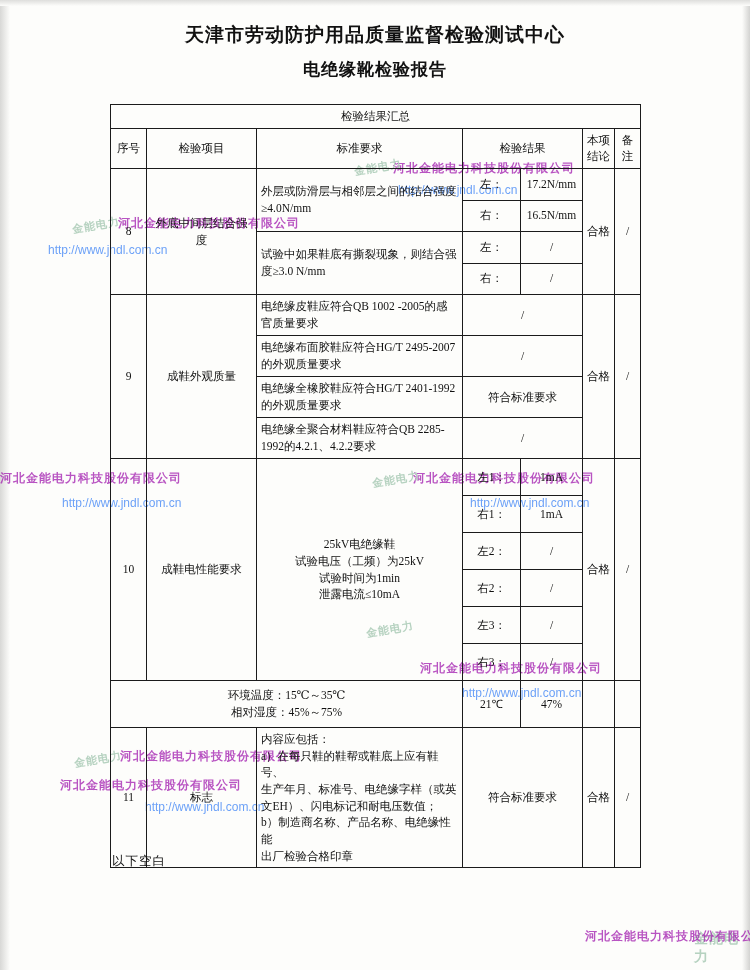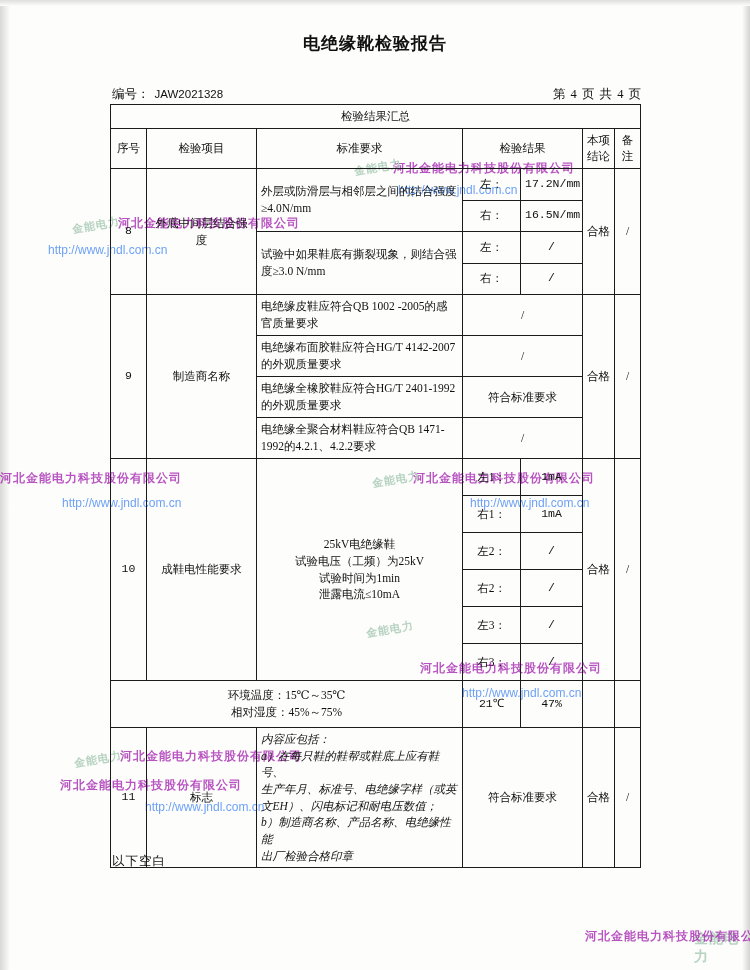--- a/index.html
+++ b/index.html
@@ -120,21 +120,21 @@
   }
   .c-head {
     text-align: center;
     font-weight: normal;
     font-size: 12px;
     padding: 5px 2px;
   }
   .c-center { text-align: center; }
   .c-left { text-align: left; margin-top: 40px; }
   .banner { text-align: center; font-size: 12.5px; padding: 5px 0; }
-  .num { font-family: Liberation Mono, monospace; }
+  .num { font-family: Liberation Serif, serif; }
   .nowrap { white-space: nowrap; }
   .vert-head { font-size: 12px; line-height: 1.15; }
 
   
   .bottom-note {
     position: absolute;
     left: 112px;
     top: 805px;
     font-size: 12.5px;
     color: #111;
@@ -167,30 +167,24 @@
     <div class="wm-logo" style="left:354px; top:160px;">金能电力</div>
     <div class="wm-logo" style="left:72px; top:218px;">金能电力</div>
     <div class="wm-logo" style="left:372px; top:472px;">金能电力</div>
     <div class="wm-logo" style="left:366px; top:622px;">金能电力</div>
     <div class="wm-logo" style="left:74px; top:752px;">金能电力</div>
     <div class="wm-logo" style="left:694px; top:930px; font-size:14px; transform:rotate(0deg);">金能电力</div>
     <div class="wm wm-cn" style="left:585px; top:928px;">河北金能电力科技股份有限公司</div>
   </div>
 
   <div class="header">
+    <div class="title1">天津市劳动防护用品质量监督检验测试中心</div>
     <div class="title2">电绝缘靴检验报告</div>
   </div>
 
-  <div class="meta-row">
-    <div class="meta-left">
-      <span>编号：</span>
-      <span class="meta-no">JAW2021328</span>
-    </div>
-    <div class="meta-right">第 4 页  共 4 页</div>
-  </div>
 
   <table class="rep">
     <colgroup>
       <col style="width:36px">
       <col style="width:110px">
       <col style="width:206px">
       <col style="width:58px">
       <col style="width:62px">
       <col style="width:32px">
       <col style="width:26px">
@@ -226,36 +220,36 @@
         <td class="c-center nowrap">左：</td>
         <td class="c-center num">/</td>
       </tr>
       <tr>
         <td class="c-center nowrap">右：</td>
         <td class="c-center num">/</td>
       </tr>
 
       <tr>
         <td class="c-center num" rowspan="4">9</td>
-        <td class="c-center" rowspan="4">制造商名称</td>
+        <td class="c-center" rowspan="4">成鞋外观质量</td>
         <td class="c-left" style="height:34px;">电绝缘皮鞋应符合QB 1002 -2005的感官质量要求</td>
         <td class="c-center" colspan="2">/</td>
         <td class="c-center" rowspan="4">合格</td>
         <td class="c-center" rowspan="4">/</td>
       </tr>
       <tr>
-        <td class="c-left" style="height:34px;">电绝缘布面胶鞋应符合HG/T 4142-2007的外观质量要求</td>
+        <td class="c-left" style="height:34px;">电绝缘布面胶鞋应符合HG/T 2495-2007的外观质量要求</td>
         <td class="c-center" colspan="2">/</td>
       </tr>
       <tr>
         <td class="c-left" style="height:34px;">电绝缘全橡胶鞋应符合HG/T 2401-1992的外观质量要求</td>
         <td class="c-center" colspan="2">符合标准要求</td>
       </tr>
       <tr>
-        <td class="c-left" style="height:34px;">电绝缘全聚合材料鞋应符合QB 1471-1992的4.2.1、4.2.2要求</td>
+        <td class="c-left" style="height:34px;">电绝缘全聚合材料鞋应符合QB 2285-1992的4.2.1、4.2.2要求</td>
         <td class="c-center" colspan="2">/</td>
       </tr>
 
       <tr>
         <td class="c-center num" rowspan="6">10</td>
         <td class="c-center" rowspan="6">成鞋电性能要求</td>
         <td class="c-center" rowspan="6">
           <div>25kV电绝缘鞋</div>
           <div>试验电压（工频）为25kV</div>
           <div>试验时间为1min</div>
@@ -294,21 +288,21 @@
         </td>
         <td class="c-center num">21℃</td>
         <td class="c-center num">47%</td>
         <td class="c-center"></td>
         <td class="c-center"></td>
       </tr>
 
       <tr>
         <td class="c-center num">11</td>
         <td class="c-center">标志</td>
-        <td class="c-left" style="height:96px;font-style:italic;">
+        <td class="c-left" style="height:96px;">
           <div>内容应包括：</div>
           <div>a）在每只鞋的鞋帮或鞋底上应有鞋号、</div>
           <div>生产年月、标准号、电绝缘字样（或英</div>
           <div>文EH）、闪电标记和耐电压数值；</div>
           <div>b）制造商名称、产品名称、电绝缘性能</div>
           <div>出厂检验合格印章</div>
         </td>
         <td class="c-center" colspan="2">符合标准要求</td>
         <td class="c-center">合格</td>
         <td class="c-center">/</td>

